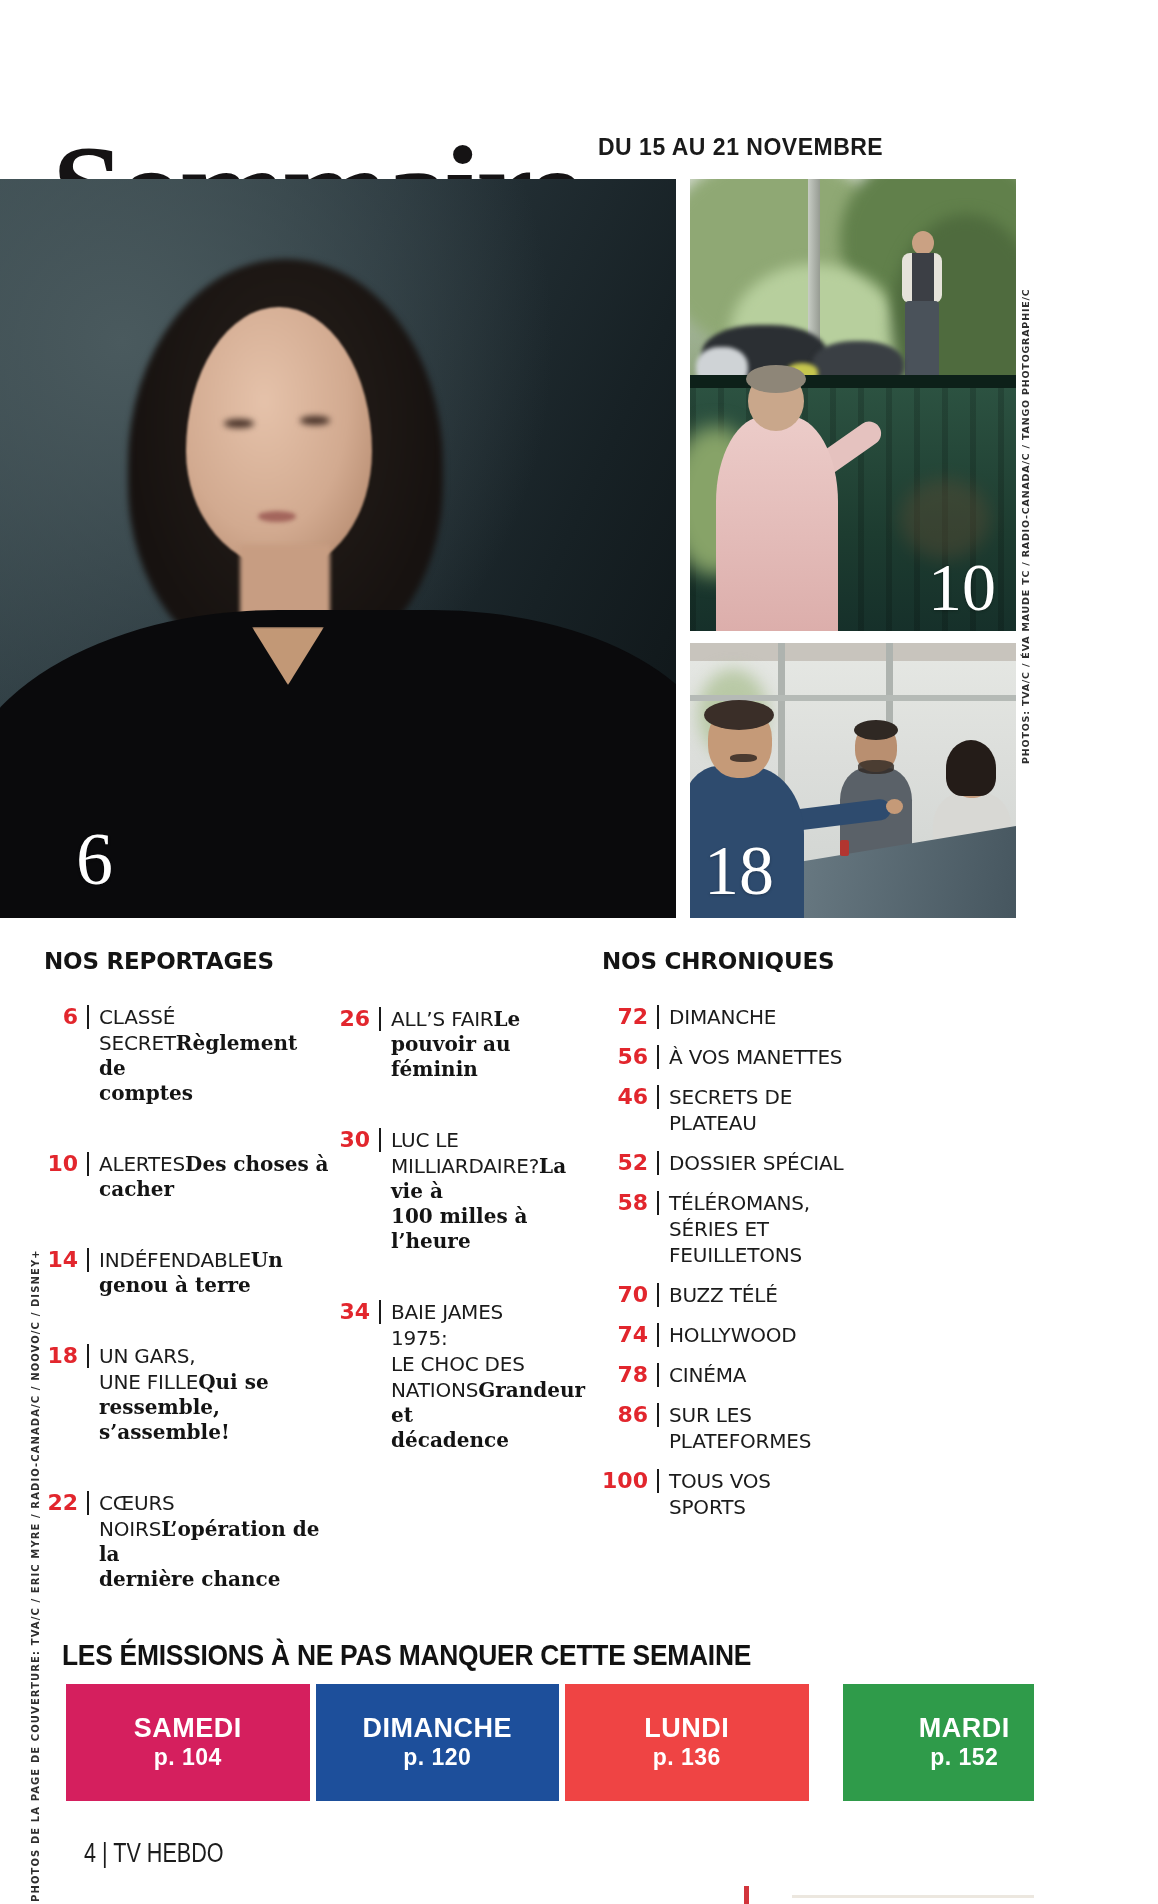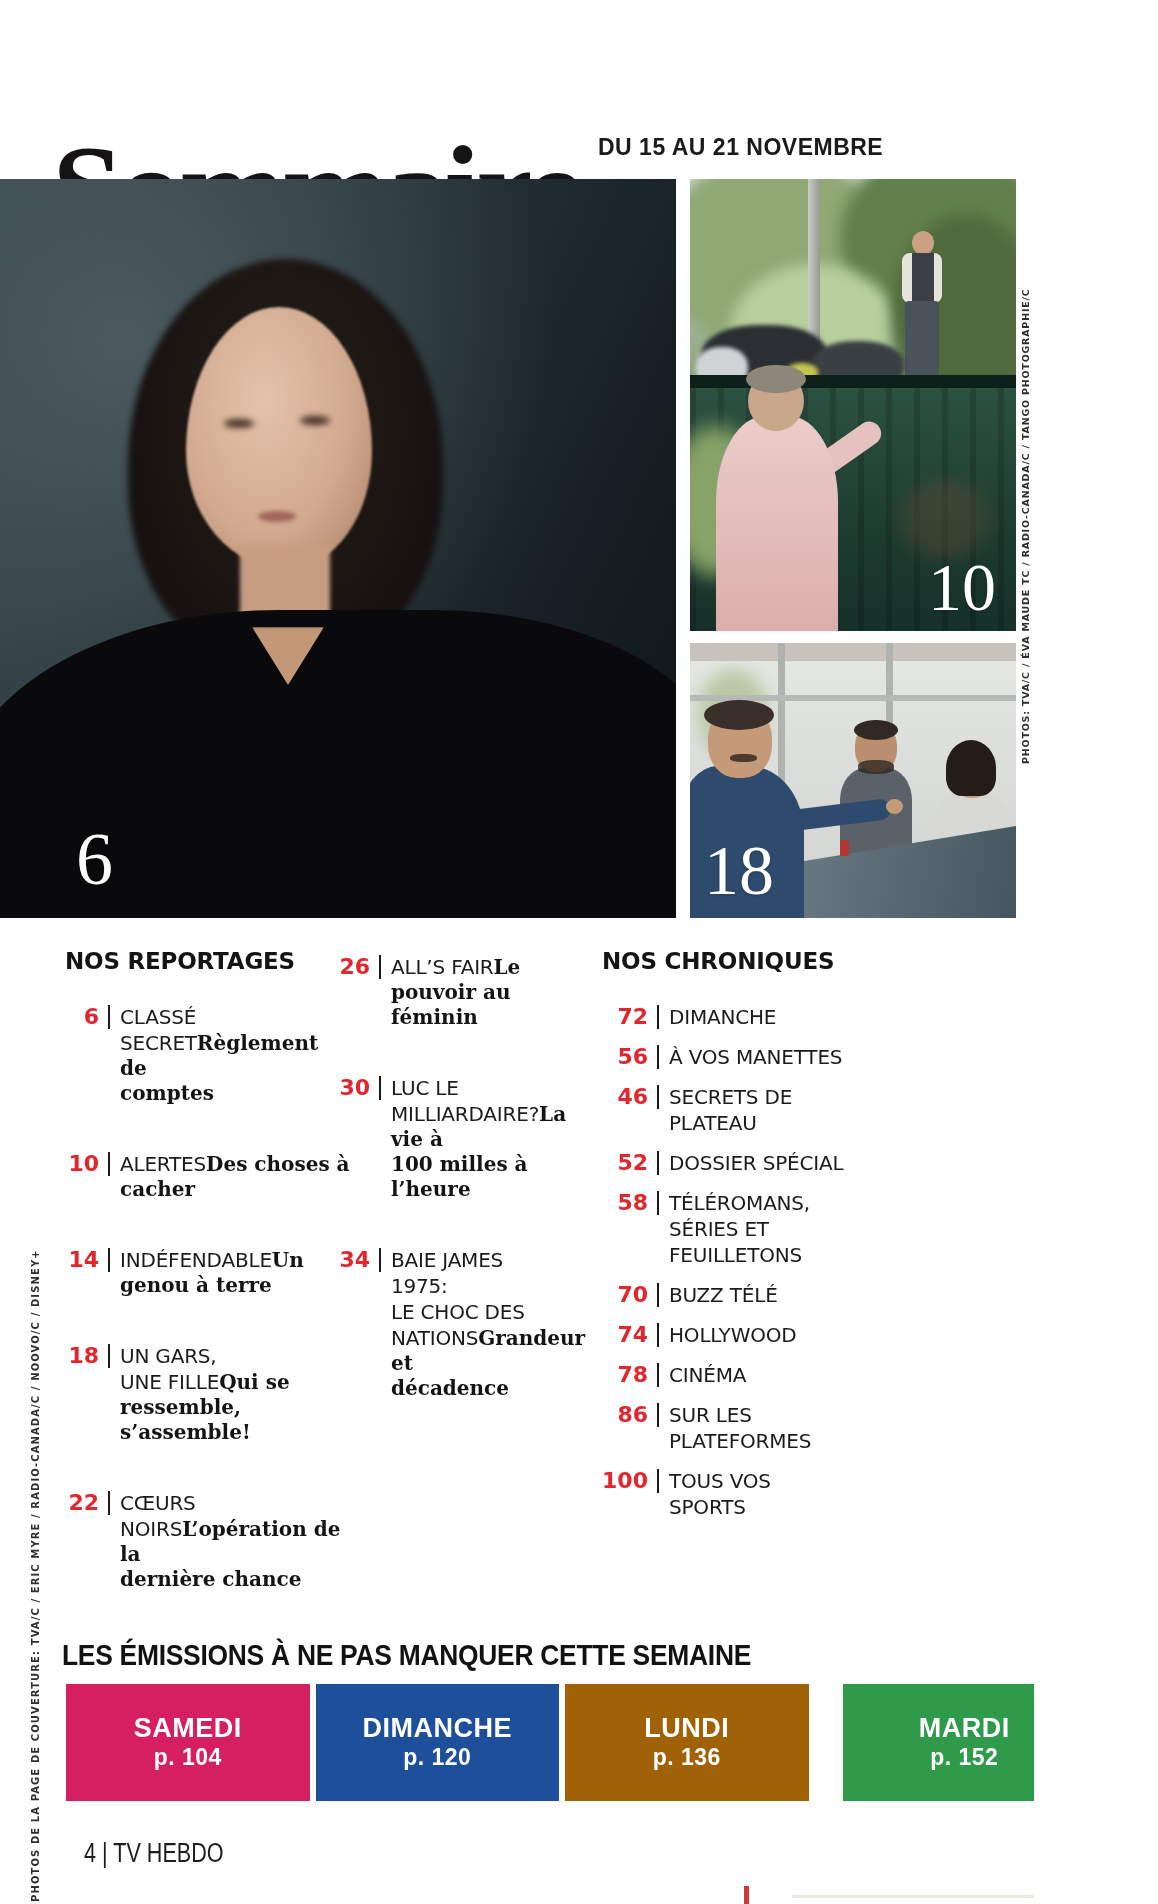--- a/index.html
+++ b/index.html
@@ -95,22 +95,22 @@
 
   
   .v-credit{position:absolute;writing-mode:vertical-rl;transform:rotate(180deg);
             font-family:"DejaVu Sans","Liberation Sans",sans-serif;font-weight:700;color:#2e2e2e;
             white-space:nowrap;}
   .v-right{left:1020px;top:328px;height:436px;font-size:9.5px;letter-spacing:.8px;}
   .v-left{left:30px;top:1116px;height:786px;font-size:10px;letter-spacing:1.1px;}
 
   
   .toc-col{position:absolute;}
-  .col1{left:65px;top:948px;width:285px;}
-  .col2{left:330px;top:954px;width:245px;}
+  .col1{left:44px;top:948px;width:285px;}
+  .col2{left:330px;top:1006px;width:245px;}
   .col3{left:602px;top:948px;width:305px;}
   .sec-heading{font-family:"DejaVu Sans","Liberation Sans",sans-serif;font-weight:700;
                font-size:23px;letter-spacing:-.2px;color:#141414;margin:0 0 30px 0;}
   .toc-item{display:flex;align-items:flex-start;}
   .col1 .toc-item,.col2 .toc-item{margin-bottom:45px;}
   .col3 .toc-item{margin-bottom:14px;}
   .toc-num{font-family:"DejaVu Sans",sans-serif;font-weight:700;font-size:22px;line-height:26px;
            color:#e2262d;text-align:right;flex:0 0 auto;}
   .col1 .toc-num{width:34px;} .col2 .toc-num{width:40px;} .col3 .toc-num{width:46px;}
   .toc-bar{flex:0 0 auto;width:2px;height:24px;background:#1a1a1a;margin:1px 10px 0 9px;}
@@ -334,21 +334,21 @@
   <div class="week-heading">LES ÉMISSIONS À NE PAS MANQUER CETTE SEMAINE</div>
   <div class="week-row">
     <div class="day-box" style="background-color: rgb(213, 31, 94);">
       <span class="day-label">SAMEDI</span>
       <span class="day-page">p. 104</span>
     </div>
     <div class="day-box" style="background-color: rgb(29, 79, 155);">
       <span class="day-label">DIMANCHE</span>
       <span class="day-page">p. 120</span>
     </div>
-    <div class="day-box" style="background-color: #a16207;">
+    <div class="day-box" style="background-color: #ef4444;">
       <span class="day-label">LUNDI</span>
       <span class="day-page">p. 136</span>
     </div>
     <div class="day-box" style="background-color: rgb(47, 155, 74); margin-left: 28px;">
       <span class="day-label">MARDI</span>
       <span class="day-page">p. 152</span>
     </div>
   </div>
 
   <div class="folio">4 | TV HEBDO</div>

